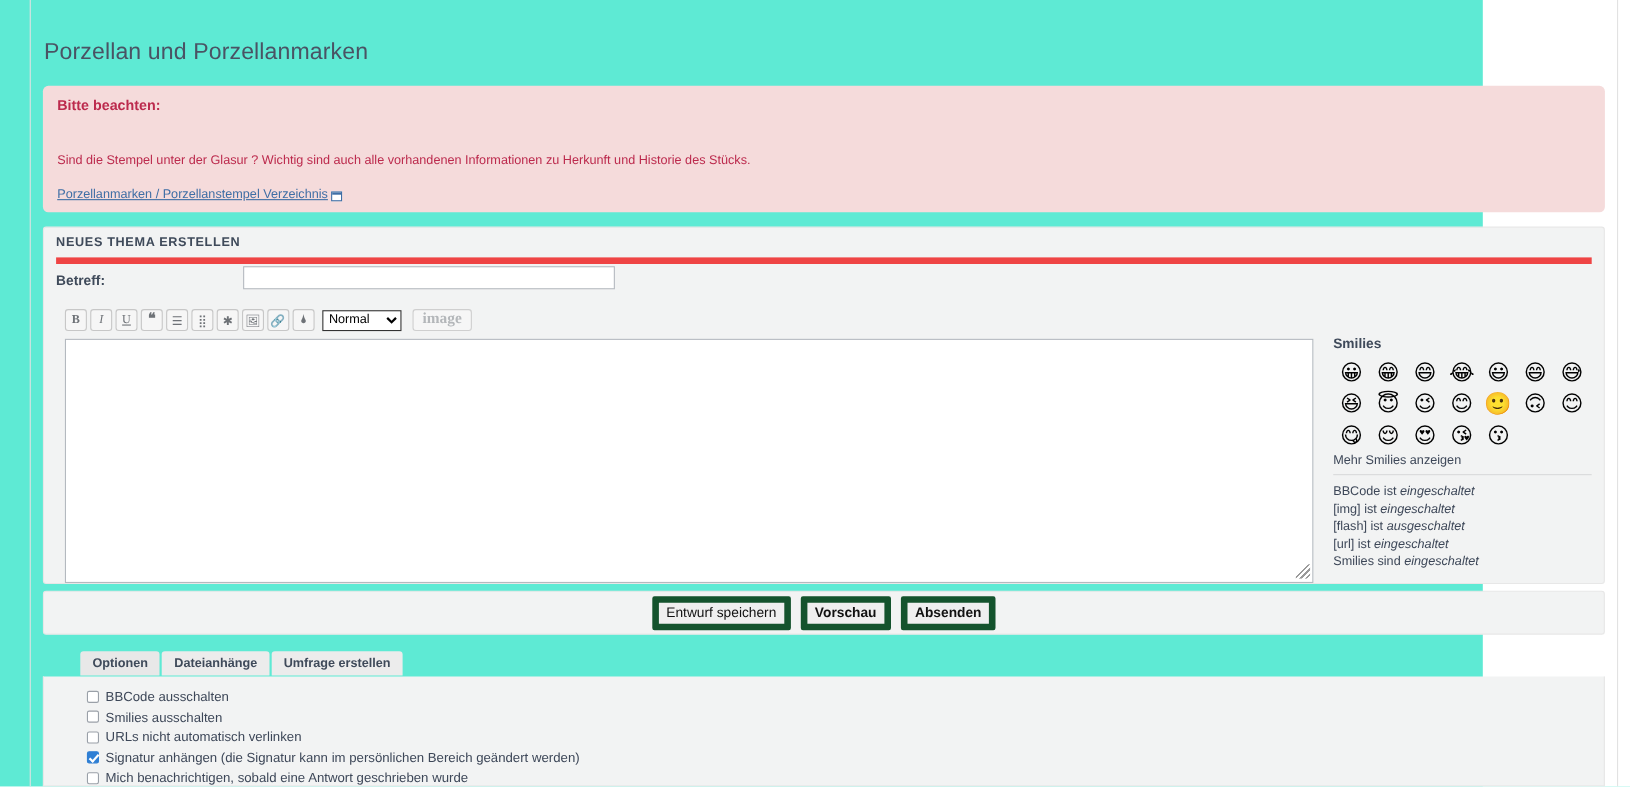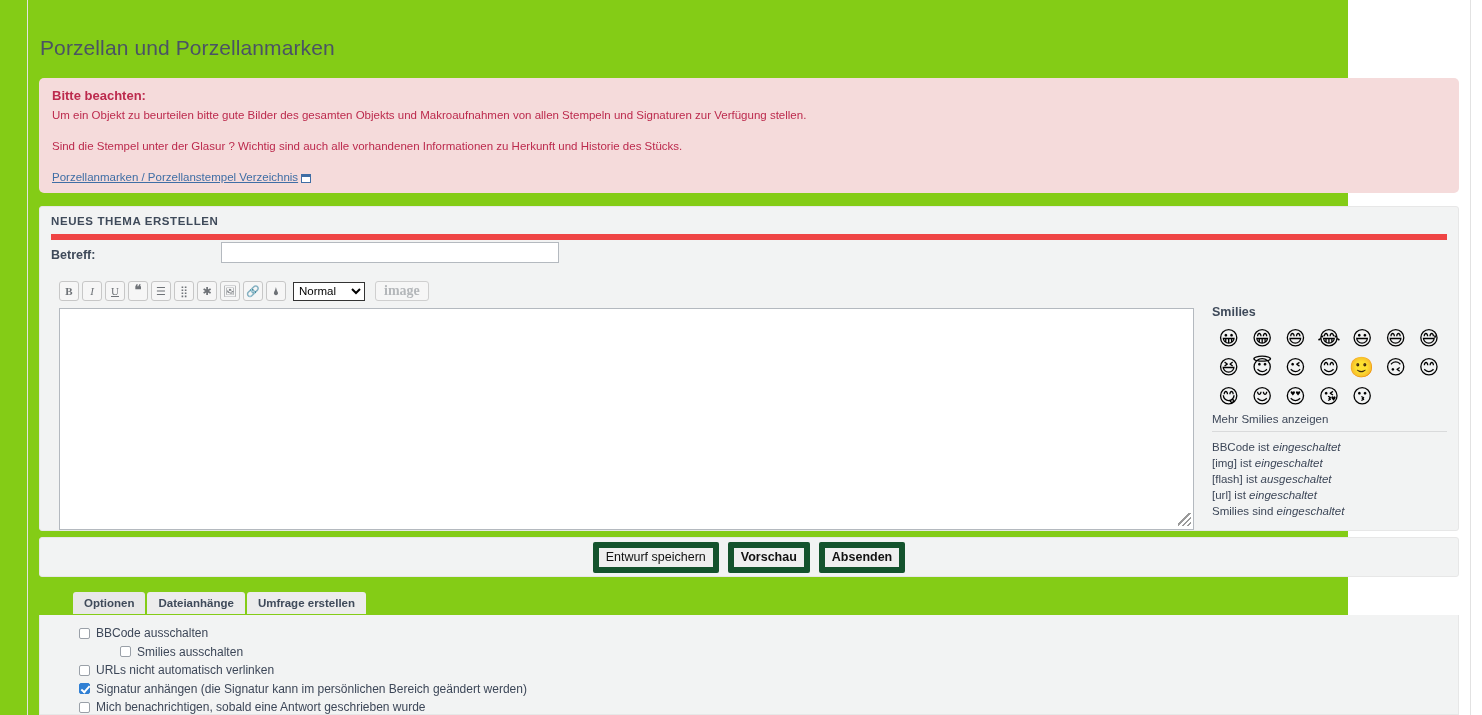--- a/index.html
+++ b/index.html
@@ -6,21 +6,21 @@
   html, body {
     margin: 0; padding: 0;
     width: 1482px; height: 715px;
     background: #ffffff;
     font-family: "Liberation Sans", sans-serif;
     overflow: hidden;
   }
   #page {
     position: relative;
     width: 1348px; height: 715px;
-    background: #84cc16;
+    background: #5eead4;
   }
   
   .edge-left  { position:absolute; left:27px; top:0; width:1px; height:715px; background:#e2e2e2; }
   .edge-right { position:absolute; left:1470px; top:0; width:1px; height:715px; background:#e2e2e2; }
 
   .wrap { position:absolute; left:28px; top:0; width:1442px; height:715px; }
 
   h1.page-title {
     margin:0; padding:0;
     position:absolute; left:12px; top:36px;
@@ -162,21 +162,20 @@
 <div id="page">
   <div class="edge-left"></div>
   <div class="edge-right"></div>
 
   <div class="wrap">
 
     <h1 class="page-title">Porzellan und Porzellanmarken</h1>
 
     <div class="notice">
       <div class="notice-title">Bitte beachten:</div>
-      <div class="notice-p1">Um ein Objekt zu beurteilen bitte gute Bilder des gesamten Objekts und Makroaufnahmen von allen Stempeln und Signaturen zur Verfügung stellen.</div>
       <div class="notice-p2">Sind die Stempel unter der Glasur ? Wichtig sind auch alle vorhandenen Informationen zu Herkunft und Historie des Stücks.</div>
       <div class="notice-link-row">
         <a class="notice-link" href="#">Porzellanmarken / Porzellanstempel Verzeichnis</a>
         <span class="ext-icon"></span>
       </div>
     </div>
 
     <div class="panel">
       <div class="panel-head">NEUES THEMA ERSTELLEN</div>
 
@@ -247,21 +246,21 @@
         <div class="tab active">Optionen</div>
         <div class="tab">Dateianhänge</div>
         <div class="tab">Umfrage erstellen</div>
       </div>
 
     <div class="options-panel" id="options-panel">
         <div class="opt-row" style="top: 11px;">
           <span class="cb"></span>
           <span class="opt-label">BBCode ausschalten</span>
         </div>
-        <div class="opt-row" style="top: 29.6px; margin-left: 41px;">
+        <div class="opt-row" style="top: 29.6px;">
           <span class="cb"></span>
           <span class="opt-label">Smilies ausschalten</span>
         </div>
         <div class="opt-row" style="top: 48.2px;">
           <span class="cb"></span>
           <span class="opt-label">URLs nicht automatisch verlinken</span>
         </div>
         <div class="opt-row" style="top: 66.8px;">
           <span class="cb checked"></span>
           <span class="opt-label">Signatur anhängen (die Signatur kann im persönlichen Bereich geändert werden)</span>

